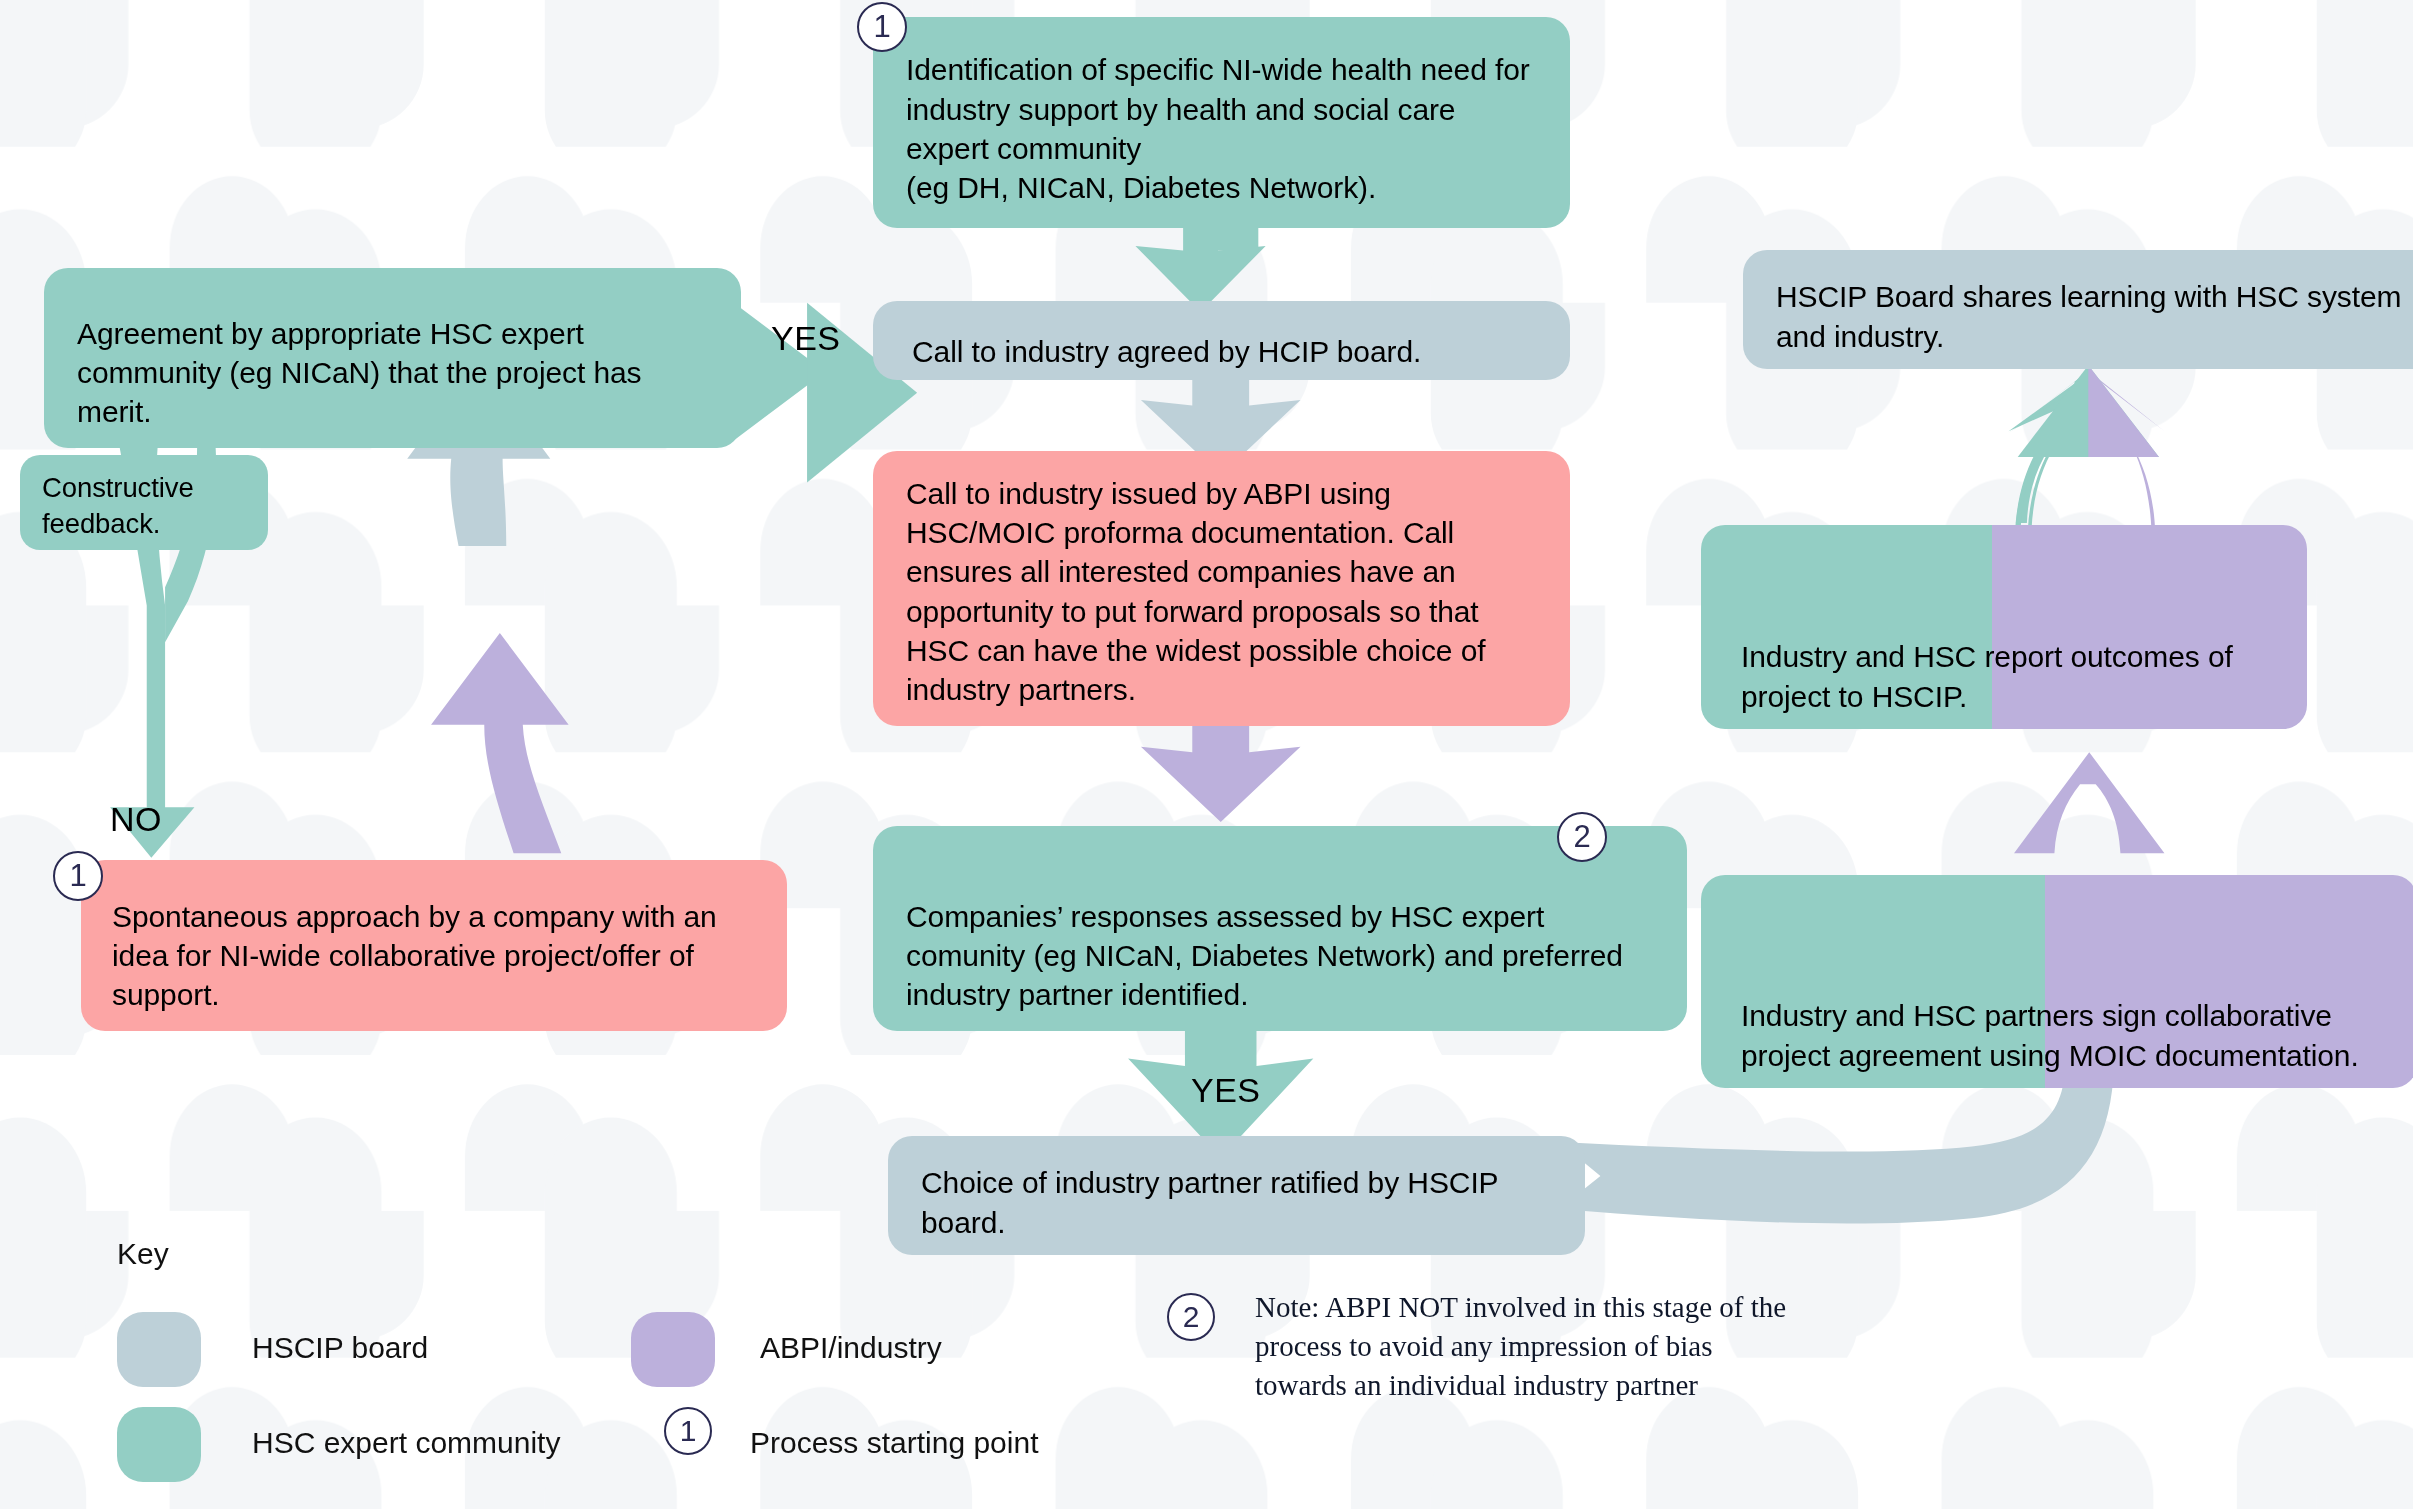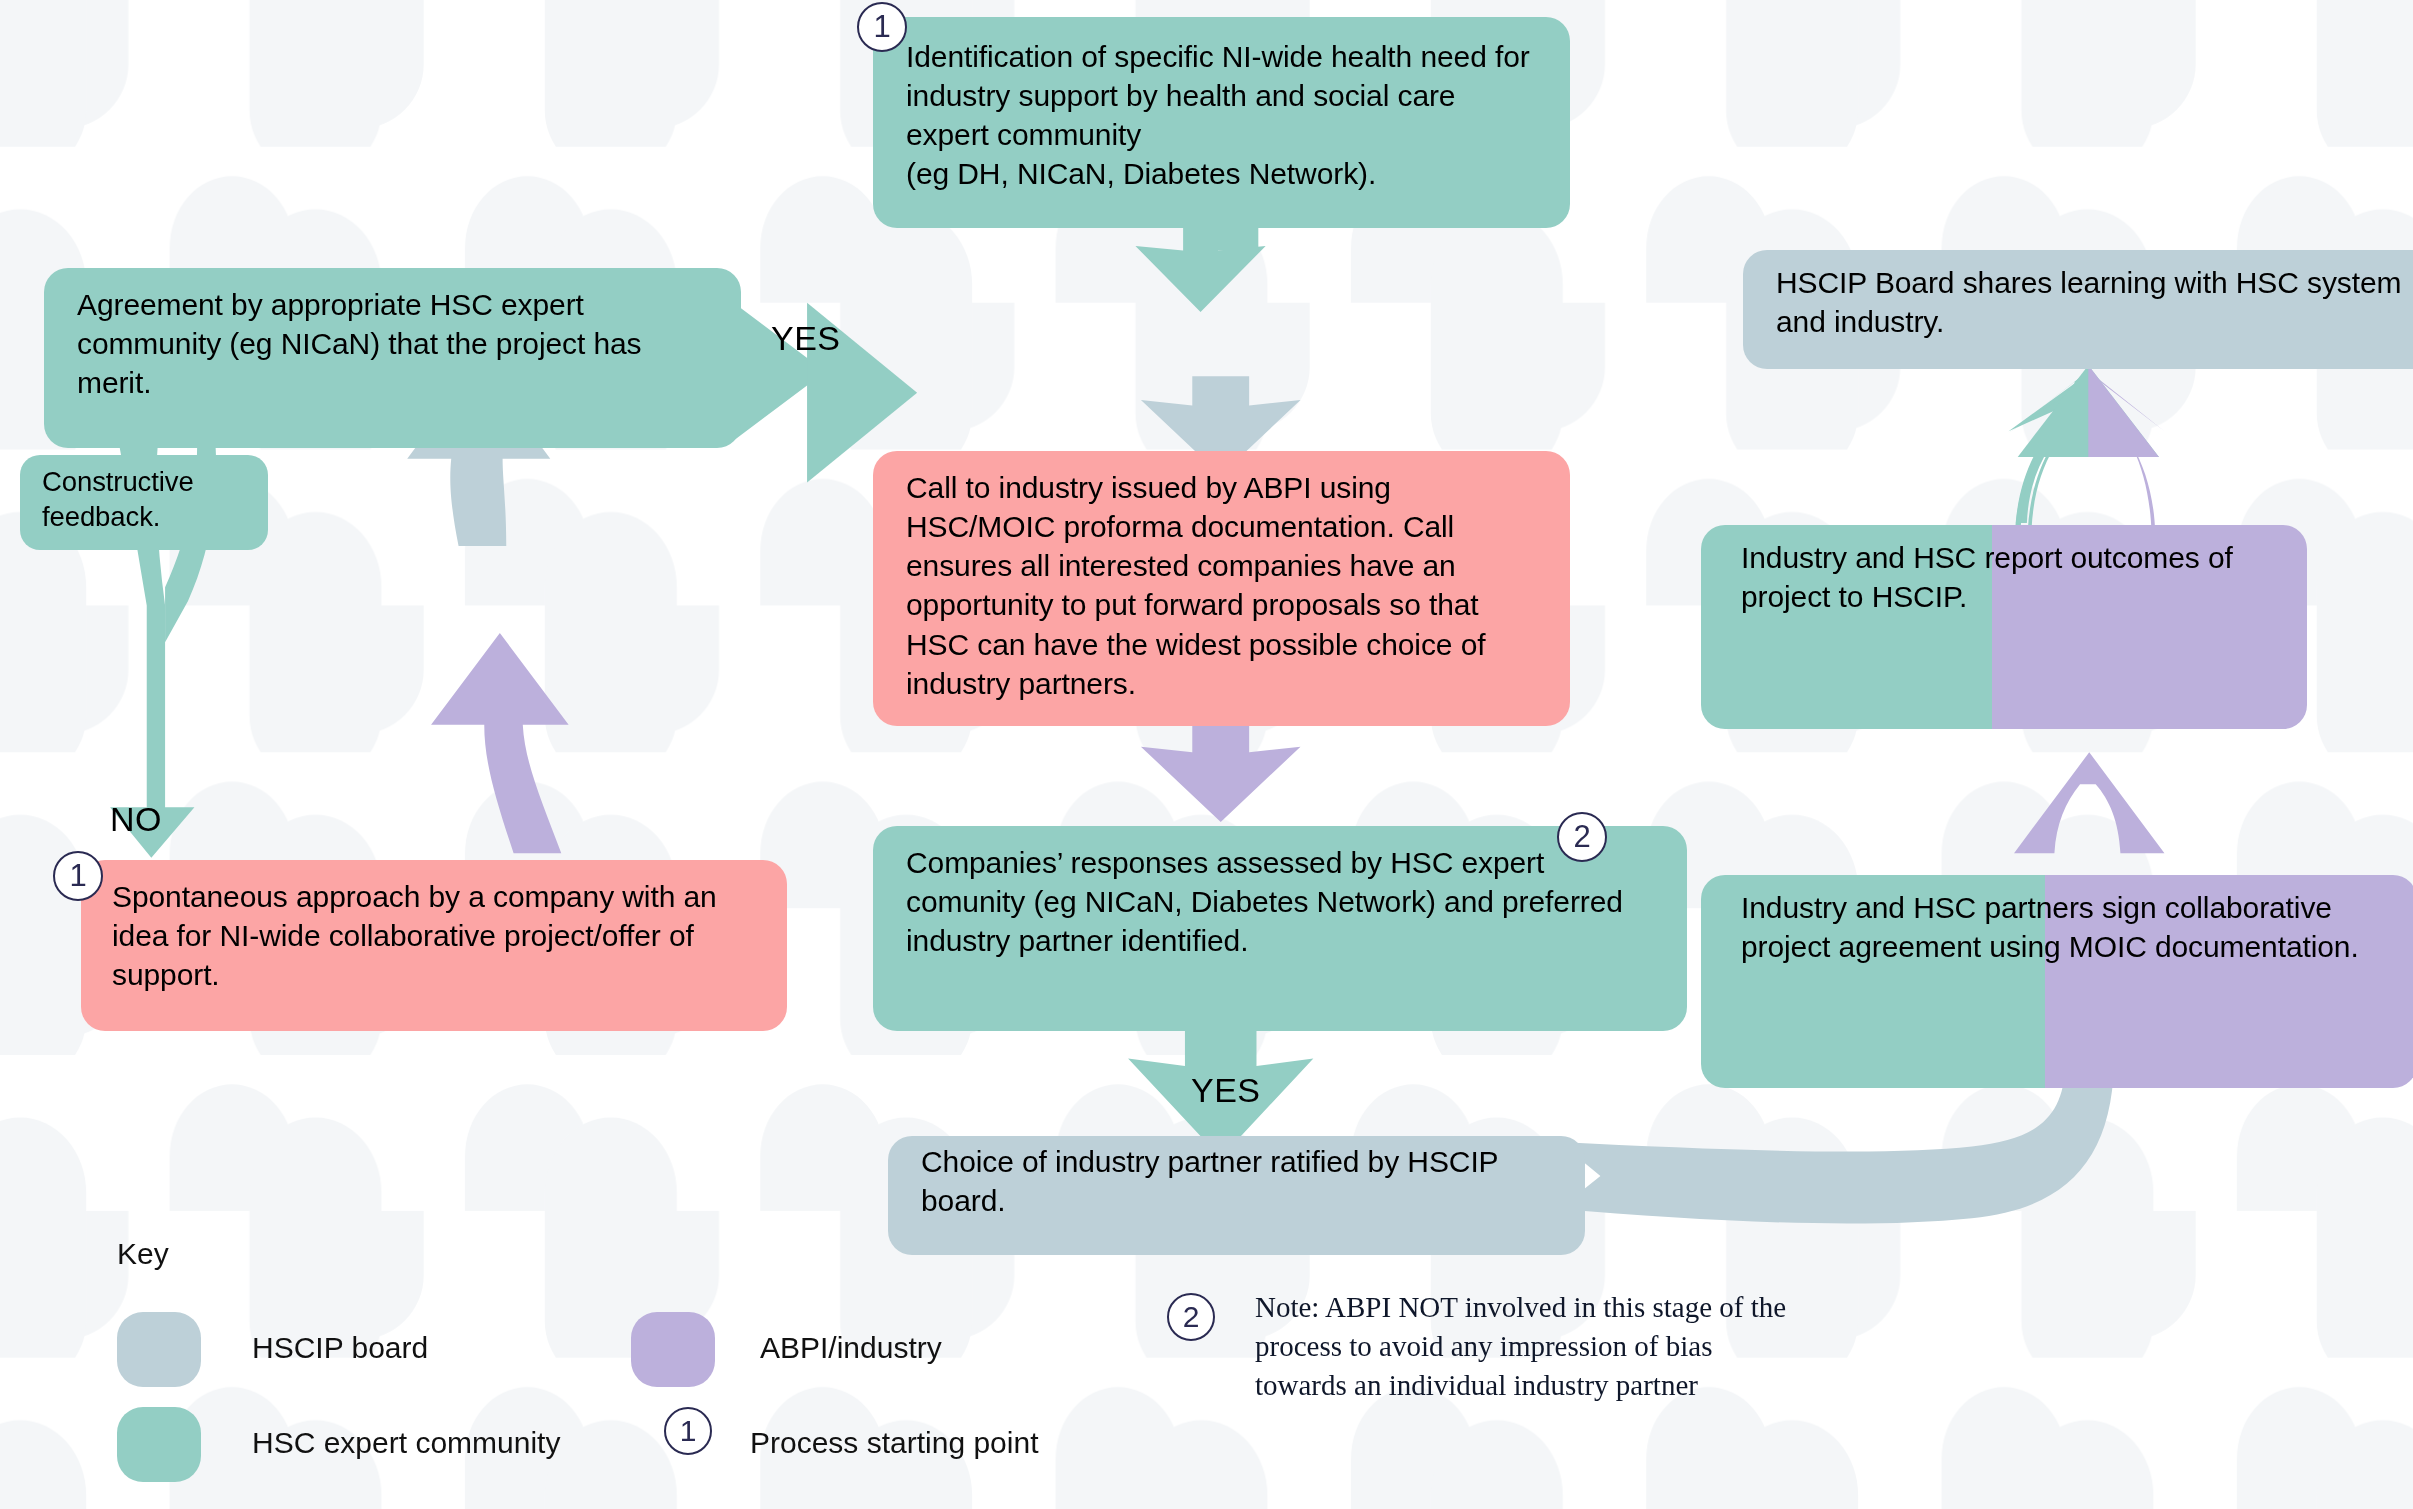--- a/index.html
+++ b/index.html
@@ -16,21 +16,21 @@
   #watermark{position:absolute;left:0;top:0;width:2413px;height:1510px;z-index:0;}
 
   
   #arrows{position:absolute;left:0;top:0;width:2413px;height:1510px;z-index:1;}
 
   
   .box{
     position:absolute;z-index:2;
     border-radius:24px;
     box-sizing:border-box;
-    display:flex;align-items:flex-start;
+    display:flex;align-items:flex-end;
     color:#000;
     font-size:30px;
     line-height:1.31;
     letter-spacing:-0.1px;
   }
   .box .txt{display:block;width:100%;}
   .teal{background:#93cec4;}
   .blue{background:#bdd0d8;}
   .purple{background:#fca5a5;}
 
@@ -172,20 +172,23 @@
   <div class="box teal" style="left:20px;top:455px;width:248px;height:95px;padding:9.2px 16.5px 9.2px 22px;
               border-radius:20px;font-size:27.5px;line-height:1.28;">
     <span class="txt">Constructive feedback.</span>
   </div>
 
 
   <div class="box purple" style="left:81px;top:860px;width:706px;height:171px;padding:16.5px 24px 16.5px 31px;">
     <span class="txt">Spontaneous approach by a company with an idea for NI-wide collaborative project/offer of support.</span>
   </div>
 
+  <div class="box blue" style="left:873px;top:301px;width:697px;height:79px;padding:9.2px 24px 9.2px 39px;">
+    <span class="txt">Call to industry agreed by HCIP board.</span>
+  </div>
 
   <div class="box purple" style="left:873px;top:451px;width:697px;height:275px;padding:16.5px 24px 16.5px 33px;">
     <span class="txt">Call to industry issued by ABPI using HSC/MOIC proforma documentation. Call ensures all interested companies have an opportunity to put forward proposals so that HSC can have the widest possible choice of industry partners.</span>
   </div>
 
   <div class="box teal" style="left:873px;top:826px;width:814px;height:205px;padding:16.5px 24px 16.5px 33px;">
     <span class="txt">Companies’ responses assessed by HSC expert comunity (eg NICaN, Diabetes Network) and preferred industry partner identified.</span>
   </div>
 
   <div class="box blue" style="left:888px;top:1136px;width:697px;height:119px;padding:6px 24px 13px 33px;">

